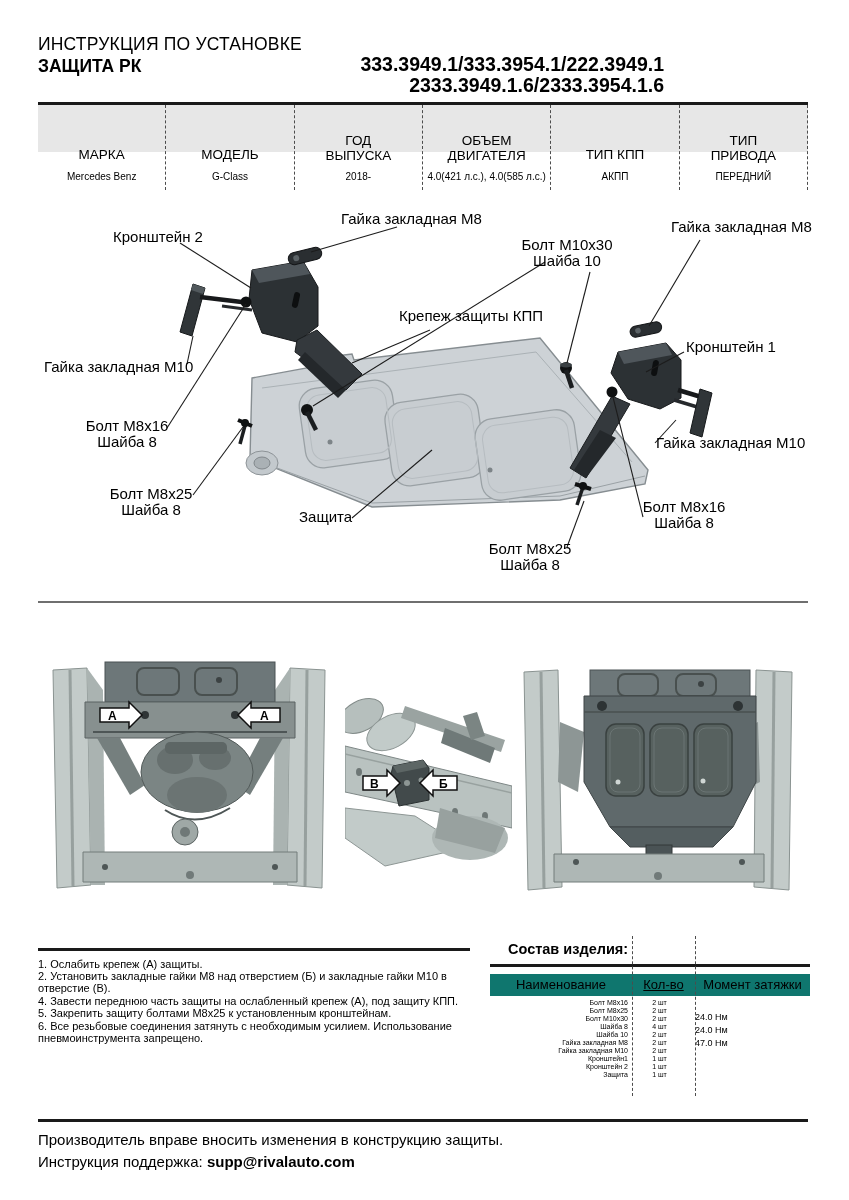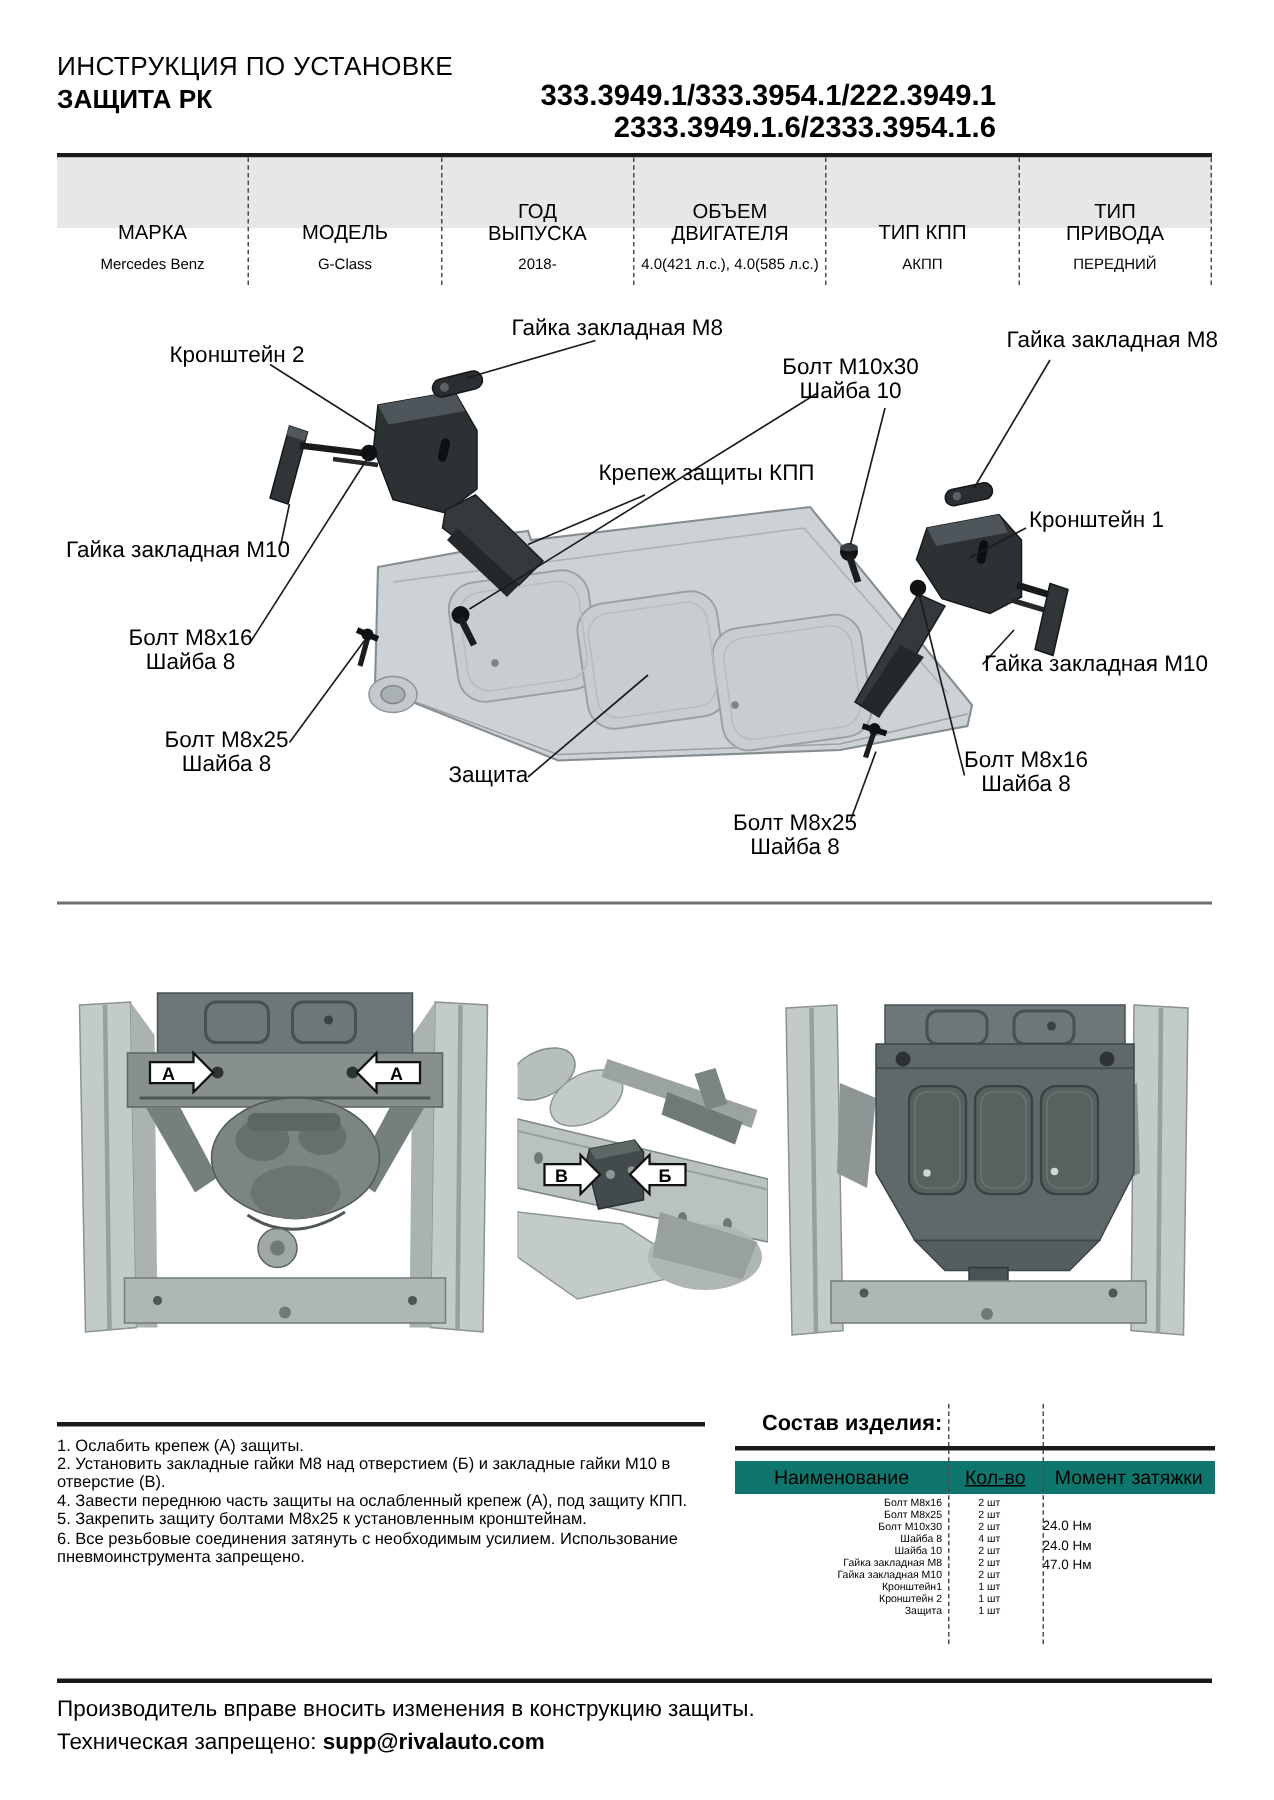--- a/index.html
+++ b/index.html
@@ -430,14 +430,14 @@
         <div>24.0 Нм</div>
         <div>24.0 Нм</div>
         <div>47.0 Нм</div>
       </div>
     <div class="pdash d1"></div>
     <div class="pdash d2"></div>
   </div>
 
   <div class="footer-line"></div>
   <div class="footer-t1">Производитель вправе вносить изменения в конструкцию защиты.</div>
-  <div class="footer-t2"><span>Техническая запрещено: </span><b>supp@rivalauto.com</b></div>
+  <div class="footer-t2"><span>Инструкция поддержка: </span><b>supp@rivalauto.com</b></div>
 </div>
 
 </body></html>

